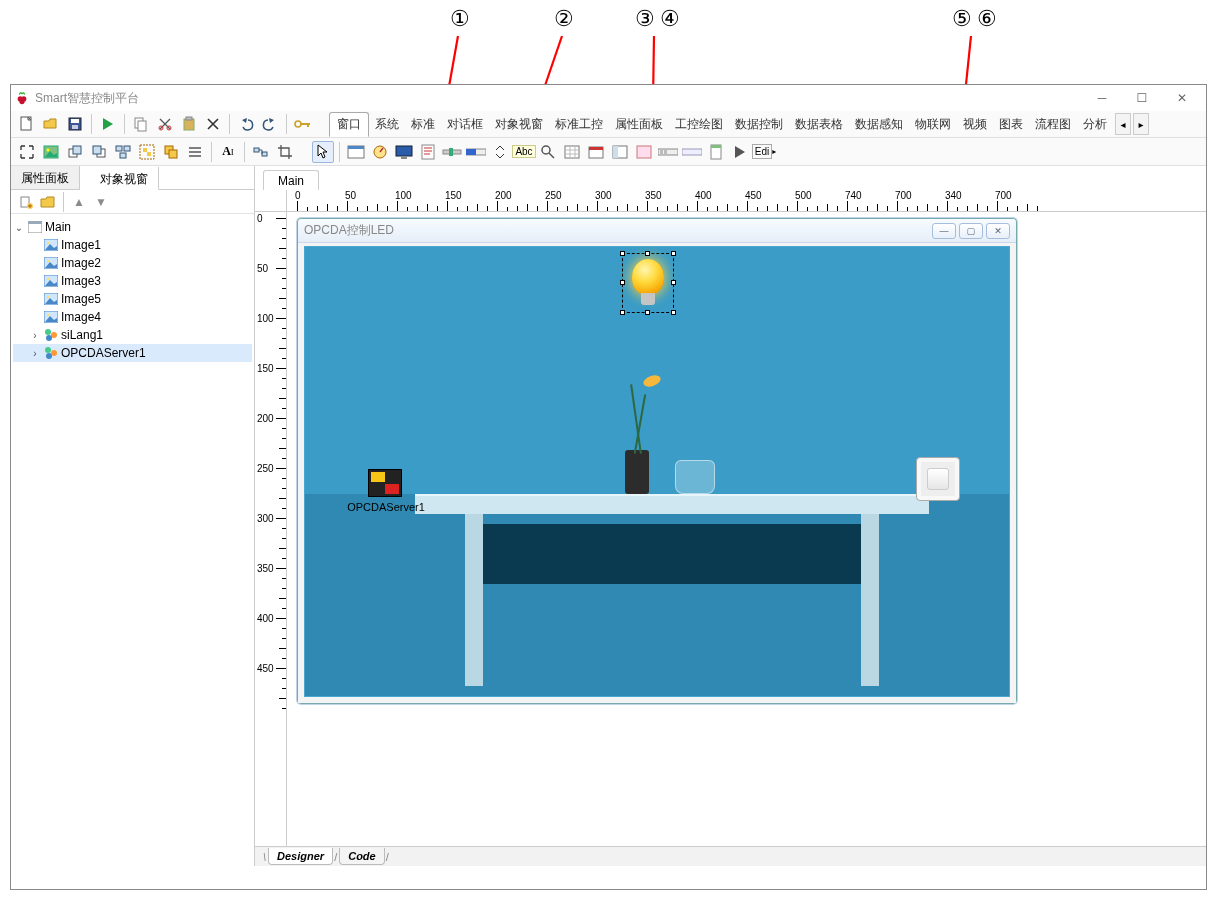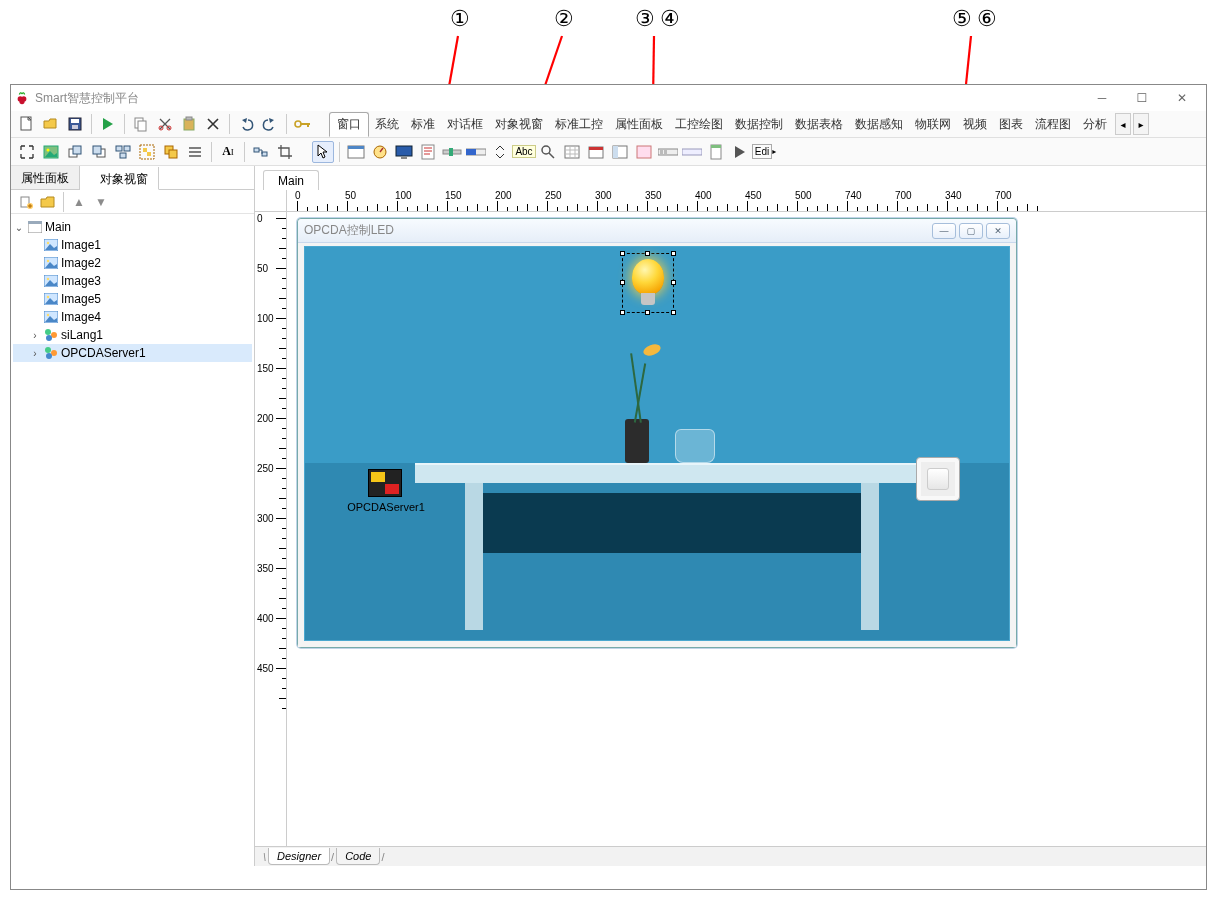--- a/index.html
+++ b/index.html
@@ -64,21 +64,21 @@
 .hruler { flex:1; height:22px; border-bottom:1px solid #ccc; position:relative; background:#fff; overflow:hidden; }
 .vruler { width:32px; border-right:1px solid #ccc; background:#fff; position:relative; }
 
 .ruletick { position:absolute; background:#000; }
 .rulenum { position:absolute; font-size:10px; color:#000; }
 
 .canvaswrap { flex:1; display:flex; overflow:hidden; }
 .canvas { flex:1; position:relative; background:#fff; overflow:hidden; }
 
 
-.designwin { position:absolute; left:10px; top:6px; width:720px; height:430px; border:1px solid #7aa; border-radius:4px; background:#f4f4f4; box-shadow:0 0 0 1px #c0d4e8; }
+.designwin { position:absolute; left:10px; top:6px; width:720px; height:486px; border:1px solid #7aa; border-radius:4px; background:#f4f4f4; box-shadow:0 0 0 1px #c0d4e8; }
 .dw-title { height:24px; background:linear-gradient(#f7fbff,#e6eef8); border-bottom:1px solid #c9d8ec; display:flex; align-items:center; padding:0 6px; border-radius:4px 4px 0 0; color:#888; font-size:12px; }
 .dw-title .spacer { flex:1; }
 .dw-btn { width:24px; height:16px; border:1px solid #a6bedb; border-radius:3px; margin-left:3px; background:linear-gradient(#fff,#e8f0fb); display:flex; align-items:center; justify-content:center; font-size:9px; color:#567; cursor:default;}
 
 .dw-body { position:relative; width:100%; height:calc(100% - 24px);
   background-image: radial-gradient(circle, #b8b8b8 0.6px, transparent 0.6px);
   background-size: 6px 6px;
   background-color:#f4f4f4;
 }
 
@@ -109,21 +109,21 @@
 .switch::after { content:""; position:absolute; left:10px; top:10px; right:10px; bottom:10px; border:1px solid #ccc; background:linear-gradient(#fff,#e6e6e6); border-radius:3px; }
 
 .opcicon { position:absolute; left:70px; top:226px; width:34px; height:28px; background:#222; border:1px solid #000; }
 .opcicon::before { content:""; position:absolute; left:2px; top:2px; width:14px; height:10px; background:#f5c518; }
 .opcicon::after { content:""; position:absolute; right:2px; bottom:2px; width:14px; height:10px; background:#d22; }
 .opclabel { position:absolute; left:48px; top:258px; font-size:11px; color:#000; width:80px; text-align:center; }
 
 
 .bottomtabs { position:absolute; bottom:0; left:0; right:0; height:20px; background:#f2f2f2; border-top:1px solid #ccc; display:flex; align-items:center; padding-left:6px; font-size:11px; font-style:italic; }
 .bottomtabs .bslash { padding:0 2px; color:#888; }
-.bottomtabs .bt { padding:2px 8px; border:1px solid #bbb; border-top:none; background:#fff; border-radius:0 0 4px 4px; margin-right:-1px; cursor:default;}
+.bottomtabs .bt { padding:2px 8px; border:1px solid #bbb; border-top:none; background:#fff; border-radius:0 0 4px 4px; margin-right:-1px; cursor:default;font-weight:bold;}
 
 
 svg { display:block; }
 </style>
 </head>
 <body>
 
 <div class="outer">
 
   <div class="callouts">

